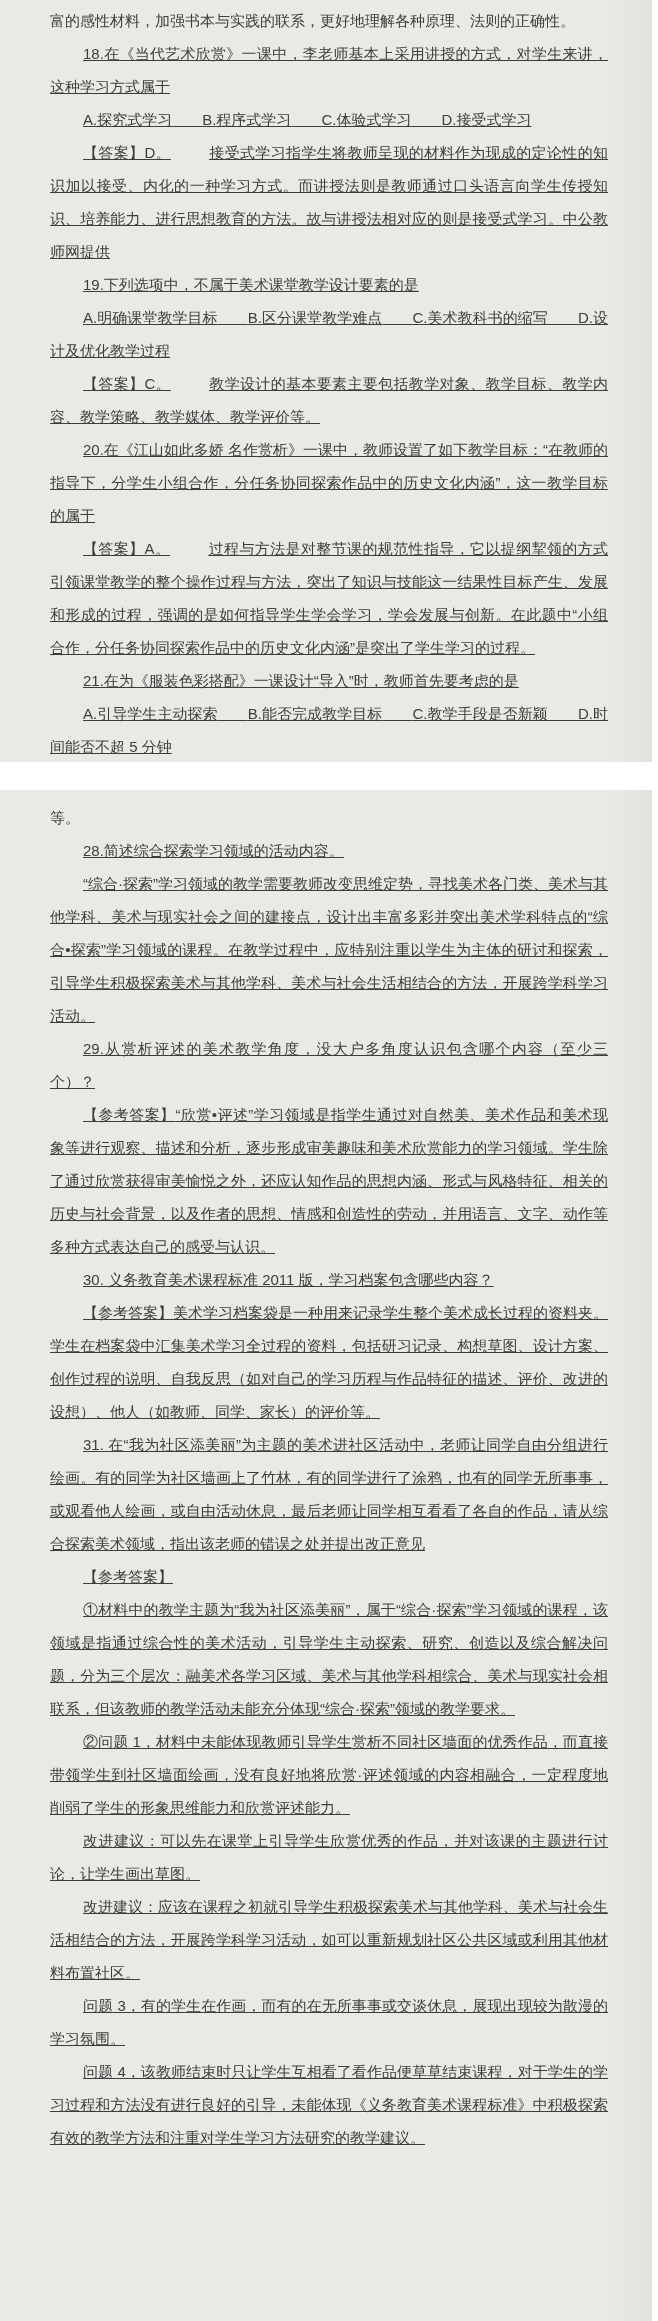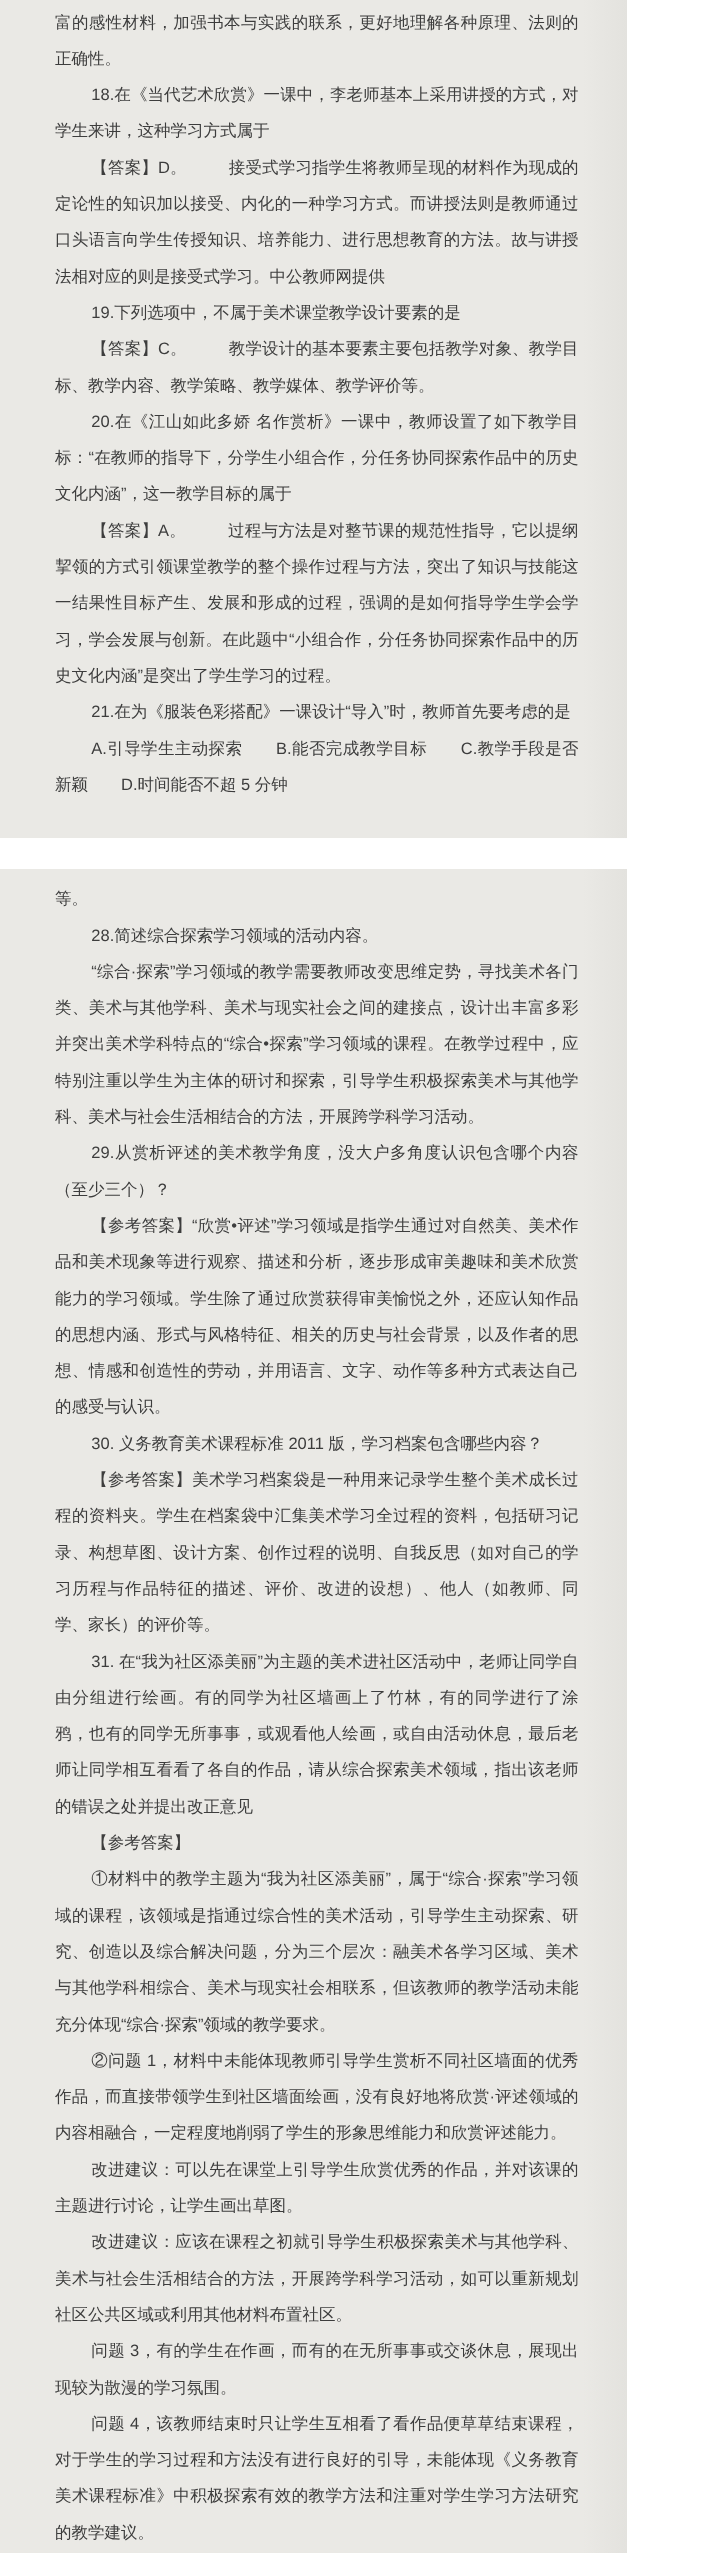--- a/index.html
+++ b/index.html
@@ -6,21 +6,21 @@
     margin: 0;
     padding: 0;
     background: #ffffff;
   }
   .document {
     width: 658px;
     font-family: "Liberation Sans", sans-serif;
   }
   .page {
     box-sizing: border-box;
-    width: 570px;
+    width: 652px;
     background: linear-gradient(90deg, #eae9e5 0%, #eae9e5 93%, #e3e2de 100%);
     padding: 4px 44px 8px 50px;
   }
   .page.first {
     height: 762px;
     overflow: hidden;
   }
   .page.second {
     min-height: 1531px;
     padding-top: 11px;
@@ -33,38 +33,41 @@
   p.para {
     margin: 0;
     font-size: 15px;
     line-height: 33px;
     color: #3d3d3d;
     text-align: justify;
     word-break: break-all;
   }
   p.para.indent {
     text-indent: 33px;
+    text-decoration: underline;
   }
   .answer-gap {
     display: inline-block;
     width: 38px;
   }
   .option {
     white-space: normal;
   }
 </style>
 </head>
 <body>
 
 <div class="document">
   <div class="page first" id="page-1">
       <p class="para">富的感性材料，加强书本与实践的联系，更好地理解各种原理、法则的正确性。</p>
       <p class="para indent">18.在《当代艺术欣赏》一课中，李老师基本上采用讲授的方式，对学生来讲，这种学习方式属于</p>
+      <p class="para indent"><span class="option">A.探究式学习</span>　　<span class="option">B.程序式学习</span>　　<span class="option">C.体验式学习</span>　　<span class="option">D.接受式学习</span></p>
       <p class="para indent"><span>【答案】D。</span><span class="answer-gap"></span><span>接受式学习指学生将教师呈现的材料作为现成的定论性的知识加以接受、内化的一种学习方式。而讲授法则是教师通过口头语言向学生传授知识、培养能力、进行思想教育的方法。故与讲授法相对应的则是接受式学习。中公教师网提供</span></p>
       <p class="para indent">19.下列选项中，不属于美术课堂教学设计要素的是</p>
+      <p class="para indent"><span class="option">A.明确课堂教学目标</span>　　<span class="option">B.区分课堂教学难点</span>　　<span class="option">C.美术教科书的缩写</span>　　<span class="option">D.设计及优化教学过程</span></p>
       <p class="para indent"><span>【答案】C。</span><span class="answer-gap"></span><span>教学设计的基本要素主要包括教学对象、教学目标、教学内容、教学策略、教学媒体、教学评价等。</span></p>
       <p class="para indent">20.在《江山如此多娇 名作赏析》一课中，教师设置了如下教学目标：“在教师的指导下，分学生小组合作，分任务协同探索作品中的历史文化内涵”，这一教学目标的属于</p>
       <p class="para indent"><span>【答案】A。</span><span class="answer-gap"></span><span>过程与方法是对整节课的规范性指导，它以提纲挈领的方式引领课堂教学的整个操作过程与方法，突出了知识与技能这一结果性目标产生、发展和形成的过程，强调的是如何指导学生学会学习，学会发展与创新。在此题中“小组合作，分任务协同探索作品中的历史文化内涵”是突出了学生学习的过程。</span></p>
       <p class="para indent">21.在为《服装色彩搭配》一课设计“导入”时，教师首先要考虑的是</p>
       <p class="para indent"><span class="option">A.引导学生主动探索</span>　　<span class="option">B.能否完成教学目标</span>　　<span class="option">C.教学手段是否新颖</span>　　<span class="option">D.时间能否不超 5 分钟</span></p>
     </div>
   <div class="page-break"></div>
   <div class="page second" id="page-2">
       <p class="para">等。</p>
       <p class="para indent">28.简述综合探索学习领域的活动内容。</p>

